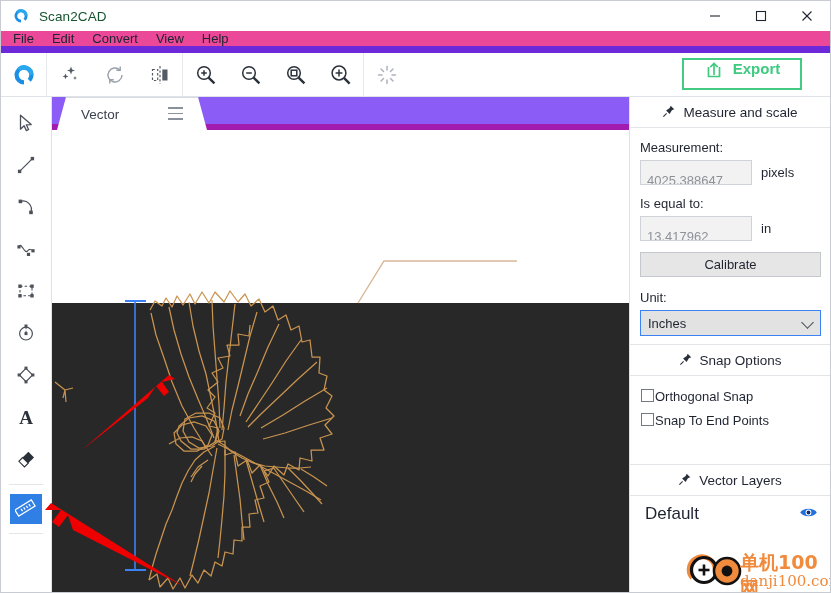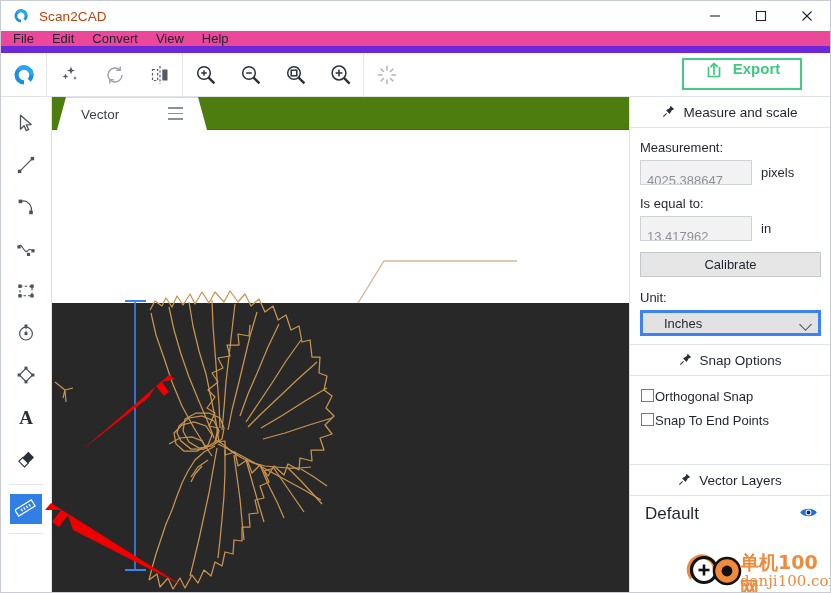--- a/index.html
+++ b/index.html
@@ -23,21 +23,21 @@
   #titlebar {
     position: absolute; left: 0; top: 0; width: 829px; height: 30px;
     background: #ffffff;
     display: flex; align-items: center;
   }
   #app-logo {
     margin-left: 11px; width: 18px; height: 18px;
     display: flex; align-items: center; justify-content: center;
   }
   #app-title {
-    margin-left: 9px; font-size: 13.5px; color: #c2410c; letter-spacing: .1px;
+    margin-left: 9px; font-size: 13.5px; color: #14532d; letter-spacing: .1px;
   }
   .wbtn {
     width: 46px; height: 30px; display: flex; align-items: center; justify-content: center;
     color: #20262f;
   }
   #win-controls { position: absolute; right: 0; top: 0; display: flex; }
 
   
   #menubar {
     position: absolute; left: 0; top: 30px; width: 829px; height: 22px;
@@ -78,21 +78,21 @@
   }
   .rail-sep { width: 34px; height: 1px; background: #e3e5e9; margin: 3px auto; }
   .rail-active {
     width: 32px; height: 30px; background: #2f7fe4;
     display: flex; align-items: center; justify-content: center;
   }
 
   
   #tabstrip {
     position: absolute; left: 51px; top: 96px; width: 577px; height: 33px;
-    background: #4d7c0f; border-bottom: 1px solid #a21caf;
+    background: #8b5cf6; border-bottom: 6px solid #a21caf;
   }
   #tab-vector {
     position: absolute; left: 5px; top: 0; width: 150px; height: 33px;
     background: #ffffff;
     border-top: 1px solid #d8dbe0;
     display: flex; align-items: center;
     clip-path: polygon(9px 0, 141px 0, 150px 33px, 0 33px);
   }
   #tab-vector-label { margin-left: 24px; font-size: 13.5px; color: #3b4350; }
   #tab-menu-icon {
@@ -130,22 +130,22 @@
     color: #8d9198; font-size: 13px; padding: 8px 6px; line-height: 23px;
     white-space: nowrap; overflow: hidden;
   }
   .unit-text { font-size: 13px; color: #1f2430; }
   .btn-std {
     width: 181px; height: 25px; border: 1px solid #c4c7cc; background: #e6e6e6;
     font-size: 13px; color: #1f2430;
     display: flex; align-items: center; justify-content: center;
   }
   .select-box {
-    width: 181px; height: 26px; border: 3px solid #3b82f6; background: #e2e2e2;
-    display: flex; align-items: center; padding: 0 21px;
+    width: 181px; height: 26px; border: 1px solid #3b82f6; background: #e2e2e2;
+    display: flex; align-items: center; padding: 0 7px;
     font-size: 13px; color: #1f2430; position: relative;
   }
   .select-box .chev {
     position: absolute; right: 8px; top: 7px;
     width: 9px; height: 9px; border-right: 1.6px solid #41464f; border-bottom: 1.6px solid #41464f;
     transform: rotate(45deg);
   }
   .check-row { display: flex; align-items: flex-start; gap: 1px; margin-bottom: 9px; font-size: 13px; }
   .cbox { width: 13px; height: 13px; border: 1px solid #737982; background: #fff; }
   .layer-row {

